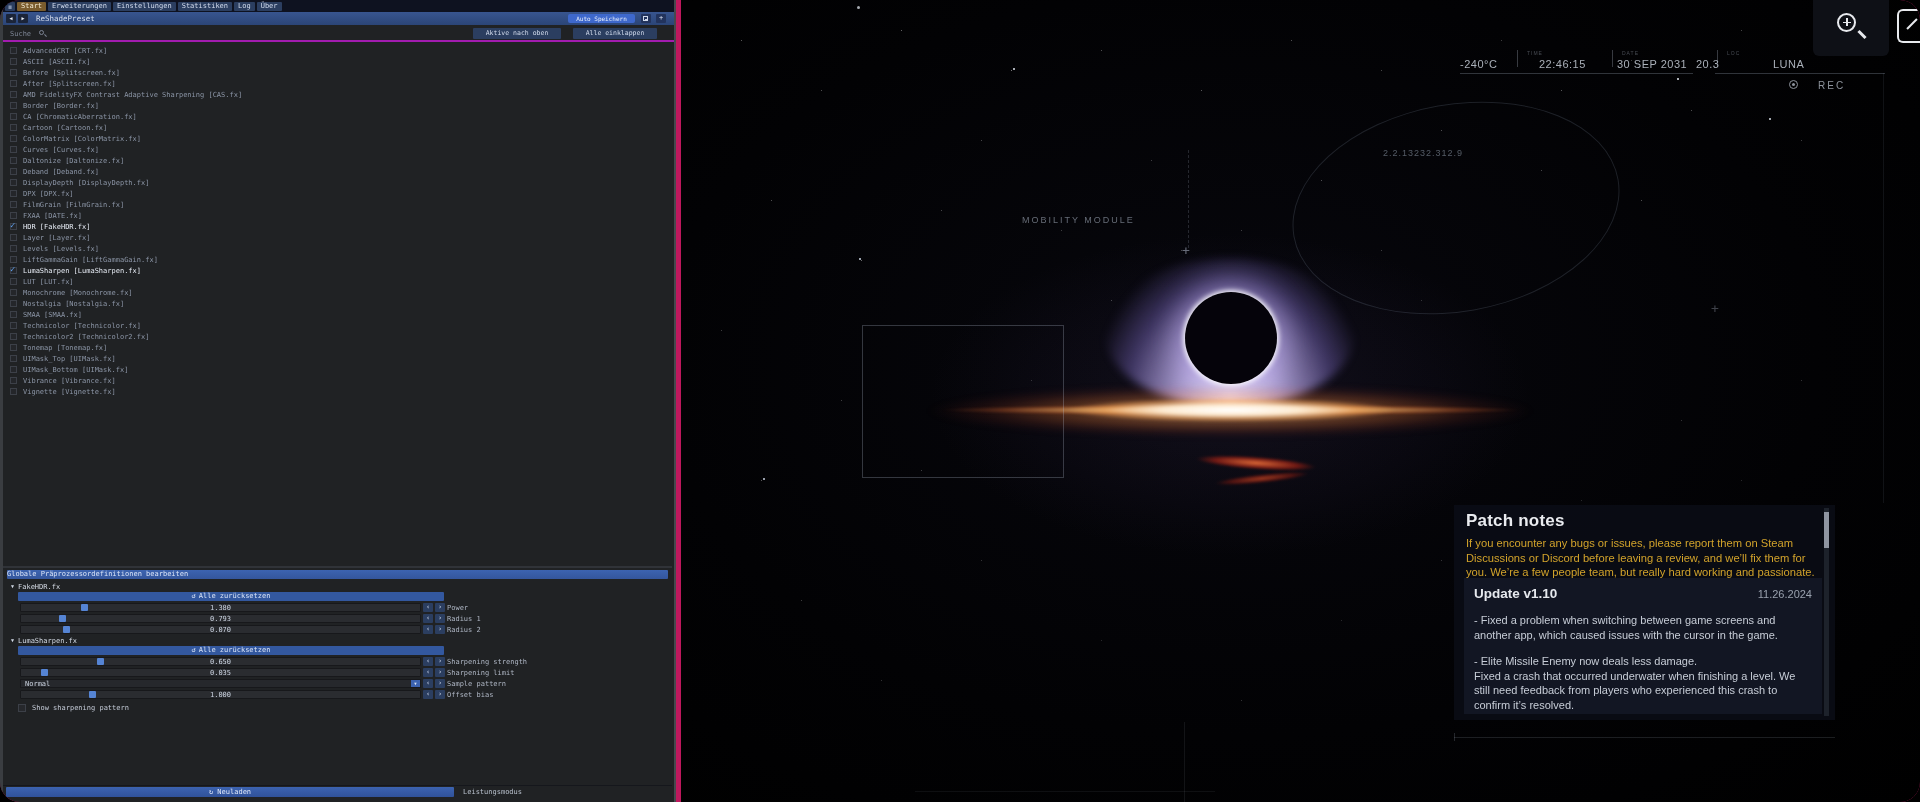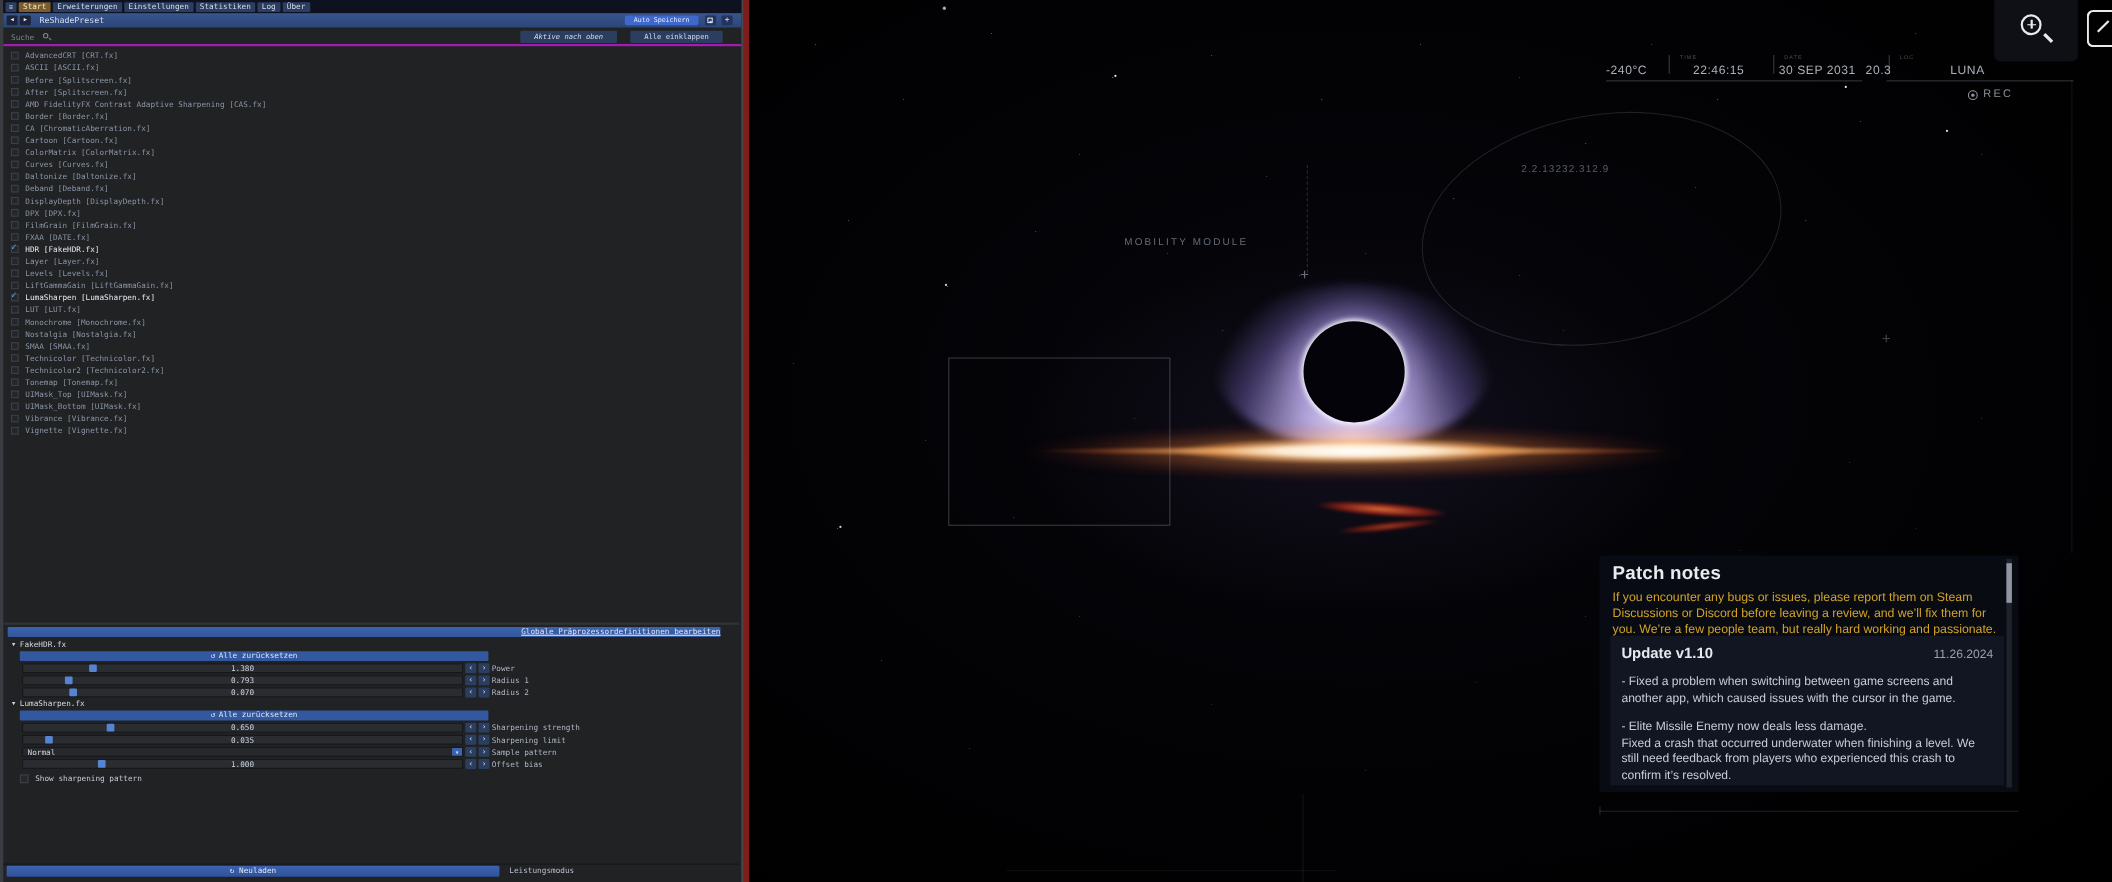--- a/index.html
+++ b/index.html
@@ -1,16 +1,16 @@
 <!DOCTYPE html>
 <html><head>
 <meta charset="utf-8">
 <style>
   html,body{margin:0;padding:0;background:#000;}
-  #stage{position:relative;width:1920px;height:802px;overflow:hidden;background:#7f1d1d;font-family:"DejaVu Sans Mono",monospace;}
+  #stage{position:relative;width:1920px;height:802px;overflow:hidden;background:#be185d;font-family:"DejaVu Sans Mono",monospace;border-radius:20px;}
   #stage *{box-sizing:border-box;}
 
   
   .panel{position:absolute;left:0;top:0;width:676px;height:802px;background:#202224;border-left:3px solid #3a3d41;border-right:2px solid #46494e;color:#9aa3b2;font-size:7px;}
   .menubar{position:absolute;left:0;top:0;right:0;height:12px;background:#0e1220;display:flex;align-items:center;gap:2px;padding:1px 2px;}
   .menu-logo{width:10px;height:9px;background:#2b3e60;color:#cfd9ec;text-align:center;line-height:9px;font-size:6px;border-radius:1px;}
   .menu-item{height:9px;line-height:9px;padding:0 4px;background:#2b3e60;color:#d3dcee;border-radius:1px;white-space:nowrap;}
   .menu-item.active{background:#7a5c2d;color:#f4ead2;}
   .presetbar{position:absolute;left:0;top:12px;right:0;height:13px;background:linear-gradient(#38558f,#2b4577);display:flex;align-items:center;padding:0 3px;}
   .nav-btn{width:10px;height:9px;background:#1b2438;color:#e8eef8;font-size:5px;text-align:center;line-height:9px;border-radius:1px;margin-right:2px;}
@@ -19,33 +19,33 @@
   .mini-btn{position:absolute;top:2px;width:10px;height:9px;background:#22335c;border-radius:1px;color:#dbe4f4;text-align:center;line-height:9px;font-size:7px;}
   .save-btn{right:23px;}
   .floppy{position:absolute;left:2px;top:2px;width:5px;height:5px;border:1px solid #cfd9ec;}
   .floppy:after{content:"";position:absolute;left:1px;top:2px;width:2px;height:2px;background:#cfd9ec;}
   .add-btn{right:8px;}
   .searchrow{position:absolute;left:0;top:25px;right:0;height:17px;border-bottom:2px solid #a21caf;}
   .search-label{position:absolute;left:7px;top:5px;color:#7c8494;}
   .mag{position:absolute;left:36px;top:5px;width:5px;height:5px;border:1px solid #7c8494;border-radius:50%;}
   .mag:after{content:"";position:absolute;left:4px;top:4px;width:3px;height:1px;background:#7c8494;transform:rotate(45deg);}
   .top-btn{position:absolute;top:3px;height:11px;line-height:11px;background:#2b3e60;color:#d3dcee;text-align:center;border-radius:1px;font-size:6.5px;}
-  .btn-active-top{left:470px;width:88px;font-style:italic;}
+  .btn-active-top{left:470px;width:88px;}
   .btn-collapse{left:570px;width:84px;}
   
   #tech-list{position:absolute;left:0;top:45px;right:2px;}
   .trow{height:11px;display:flex;align-items:center;padding-left:7px;}
   .tcb{position:relative;width:7px;height:7px;background:#24262a;border:1px solid #3c4048;margin-right:6px;flex:none;}
   .tick{position:absolute;left:-1px;top:-4px;color:#5b9be6;font-style:normal;font-size:9px;font-weight:bold;}
   .tlabel{color:#8b95a6;white-space:nowrap;}
   .trow.on .tlabel{color:#e6ebf4;}
   
   .split{position:absolute;left:0;right:2px;top:566px;height:2px;background:#303338;}
   #editor{position:absolute;left:0;top:570px;right:2px;}
-  .prep{height:9px;margin:0 17px 2px 4px;background:linear-gradient(#3c63b0,#34569c);color:#dbe5f8;text-align:right;line-height:9px;border-radius:1px;text-decoration:underline;}
+  .prep{height:9px;margin:0 4px 2px 4px;background:linear-gradient(#3c63b0,#34569c);color:#dbe5f8;text-align:left;line-height:9px;border-radius:1px;}
   .sechead{height:11px;line-height:11px;color:#d4dae4;padding-left:8px;}
   .tri{font-style:normal;font-size:5px;color:#cfd6e2;margin-right:4px;vertical-align:1px;}
   .resetbar{height:9px;line-height:9px;margin:0 228px 1px 15px;background:#33589f;color:#dbe5f8;text-align:center;border-radius:1px;}
   .undo{margin-right:3px;font-size:7px;}
   .prow{height:11px;display:flex;align-items:center;padding-left:17px;}
   .ptrack{position:relative;width:401px;height:9px;background:#2a2c30;border:1px solid #17181b;border-radius:1px;flex:none;}
   .phandle{position:absolute;top:0;width:7px;height:7px;background:#5584d4;border-radius:1px;}
   .pval{position:absolute;left:0;right:0;top:0;text-align:center;line-height:8px;color:#cdd5e2;}
   .pbtn{width:10px;height:9px;margin-left:2px;background:#2b3e60;color:#cfd9ec;text-align:center;line-height:8px;border-radius:1px;flex:none;}
   .plabel{margin-left:2px;color:#aeb6c4;white-space:nowrap;text-align:center;}
@@ -82,21 +82,21 @@
   .plus{position:absolute;font-size:13px;color:rgba(200,210,230,.5);font-family:"DejaVu Sans Mono",monospace;}
   .module-label{position:absolute;left:341px;top:215px;font-size:9px;letter-spacing:2px;color:rgba(165,175,190,.6);}
   .code-label{position:absolute;left:702px;top:148px;font-size:9px;letter-spacing:1px;color:rgba(150,162,178,.55);}
   .corner-dot{position:absolute;left:176px;top:6px;width:3px;height:3px;border-radius:50%;background:#cfd4dc;opacity:.8;}
   
   .hud-val{position:absolute;top:58px;font-size:11px;letter-spacing:.5px;color:#aab0b9;}
   .hud-sub{position:absolute;top:50px;font-size:5px;letter-spacing:1px;color:rgba(170,180,195,.4);}
   .hud-tick{position:absolute;top:50px;width:1px;height:17px;background:rgba(180,190,205,.3);}
   .hud-line{position:absolute;top:73px;height:1px;background:rgba(170,182,200,.28);}
   .hud-vline{position:absolute;left:1202px;top:73px;width:1px;height:430px;background:rgba(160,175,195,.1);}
-  .rec{position:absolute;left:1108px;top:80px;display:flex;align-items:flex-end;gap:5px;color:#8d939c;font-size:10px;letter-spacing:2px;}
+  .rec{position:absolute;left:1108px;top:80px;display:flex;align-items:flex-start;gap:20px;color:#8d939c;font-size:10px;letter-spacing:2px;}
   .rec-ic{width:9px;height:9px;border:1px solid #8d939c;border-radius:50%;position:relative;}
   .rec-ic:after{content:"";position:absolute;left:2px;top:2px;width:3px;height:3px;border-radius:50%;background:#8d939c;}
   .zoom-btn{position:absolute;left:1132px;top:0;width:76px;height:56px;background:rgba(16,18,24,.9);border-radius:0 0 6px 6px;}
   .mag2{position:absolute;left:24px;top:13px;width:19px;height:19px;border:2.5px solid #e8eaee;border-radius:50%;}
   .mag2 .ph{position:absolute;left:4px;top:6.5px;width:8px;height:1.8px;background:#e8eaee;}
   .mag2 .pv{position:absolute;left:7.1px;top:3.4px;width:1.8px;height:8px;background:#e8eaee;}
   .mag2-handle{position:absolute;left:44px;top:33px;width:10px;height:3px;background:#e8eaee;transform:rotate(45deg);}
   .edge-icon{position:absolute;left:1216px;top:9px;width:30px;height:34px;border:2.5px solid #e8eaee;border-right:none;border-radius:6px 0 0 6px;}
   .edge-icon .pen{position:absolute;left:6px;top:12px;width:14px;height:2px;background:#e8eaee;transform:rotate(-45deg);}
   

